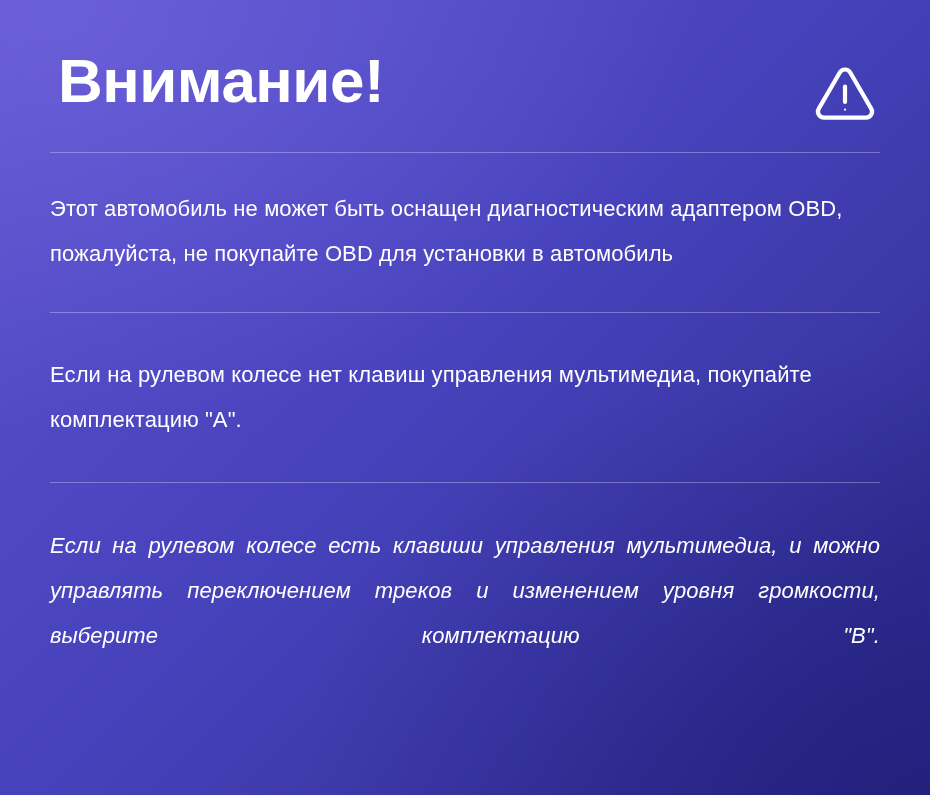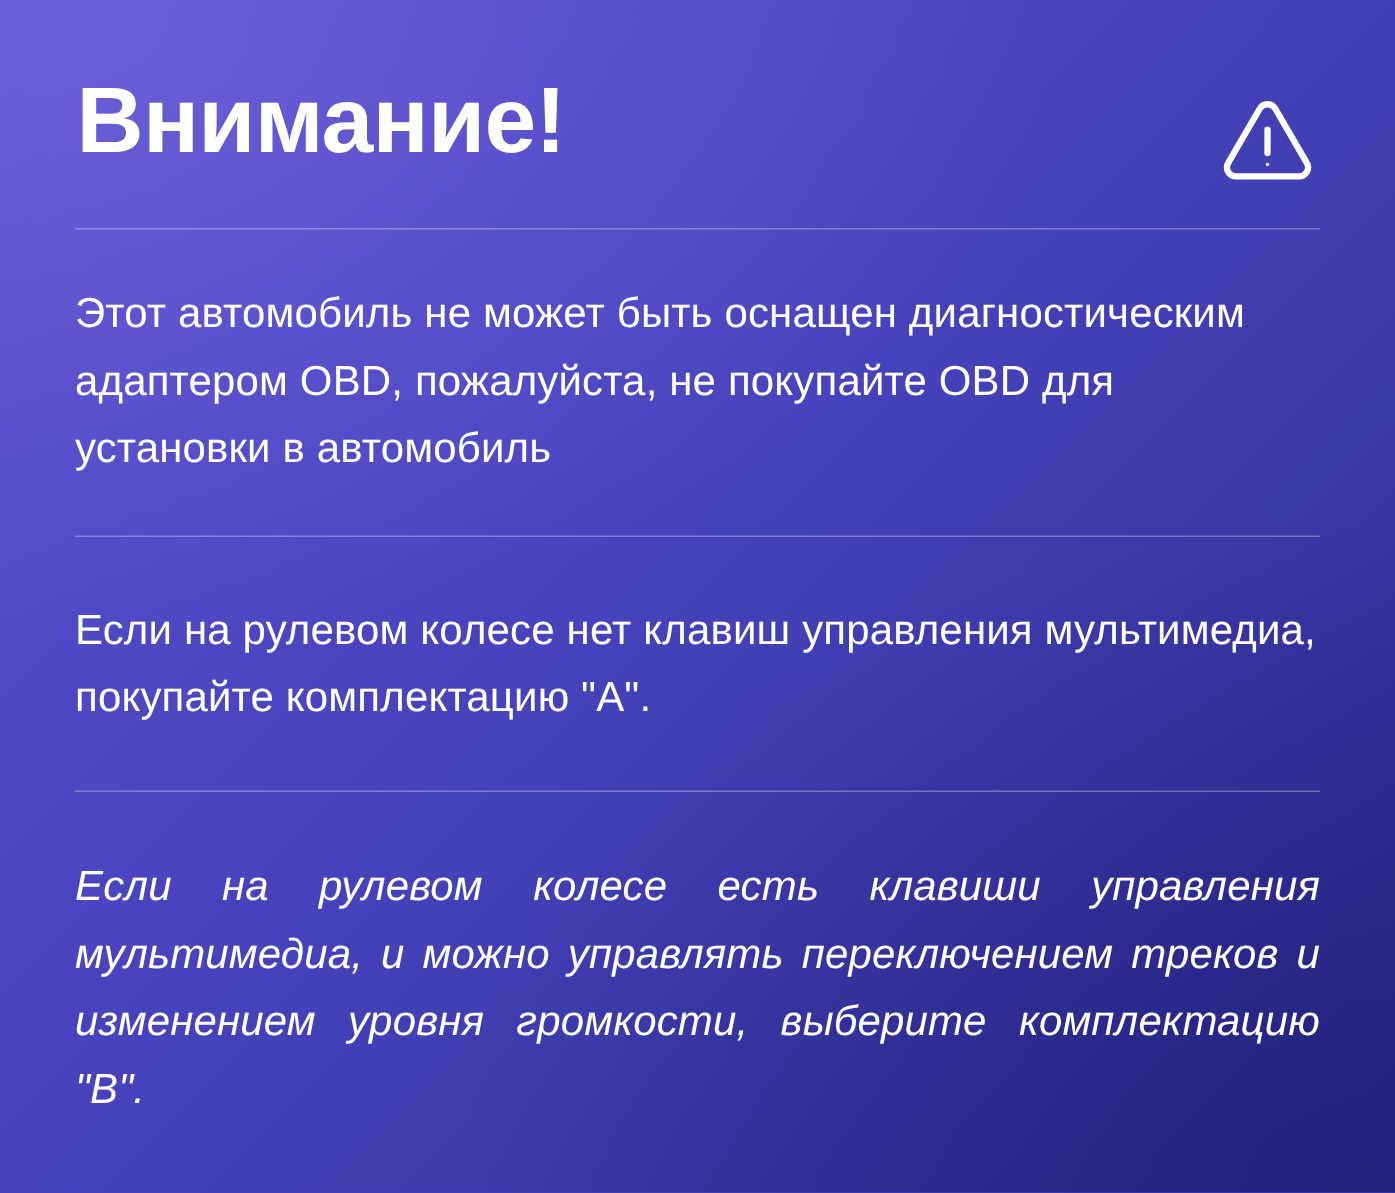--- a/index.html
+++ b/index.html
@@ -47,21 +47,21 @@
     padding: 0 50px;
   }
 
   
   .header {
     position: relative;
     height: 152px;
   }
   .title {
     position: absolute;
-    left: 1px;
+    left: 8px;
     top: 50px;
     margin: 0;
     font-size: 62px;
     line-height: 1;
     font-weight: bold;
     color: #ffffff;
     letter-spacing: -0.5px;
   }
   .warn-icon {
     position: absolute;
@@ -80,21 +80,21 @@
   .divider {
     height: 1px;
     background: rgba(255,255,255,0.30);
     border: 0;
     margin: 0;
   }
 
   
   .block {
     color: #ffffff;
-    font-size: 28px;
+    font-size: 22px;
     line-height: 45px;
     letter-spacing: 0.1px;
   }
   .block p {
     margin: 0;
   }
   .block.first {
     padding-top: 33px;
     padding-bottom: 36px;
   }

